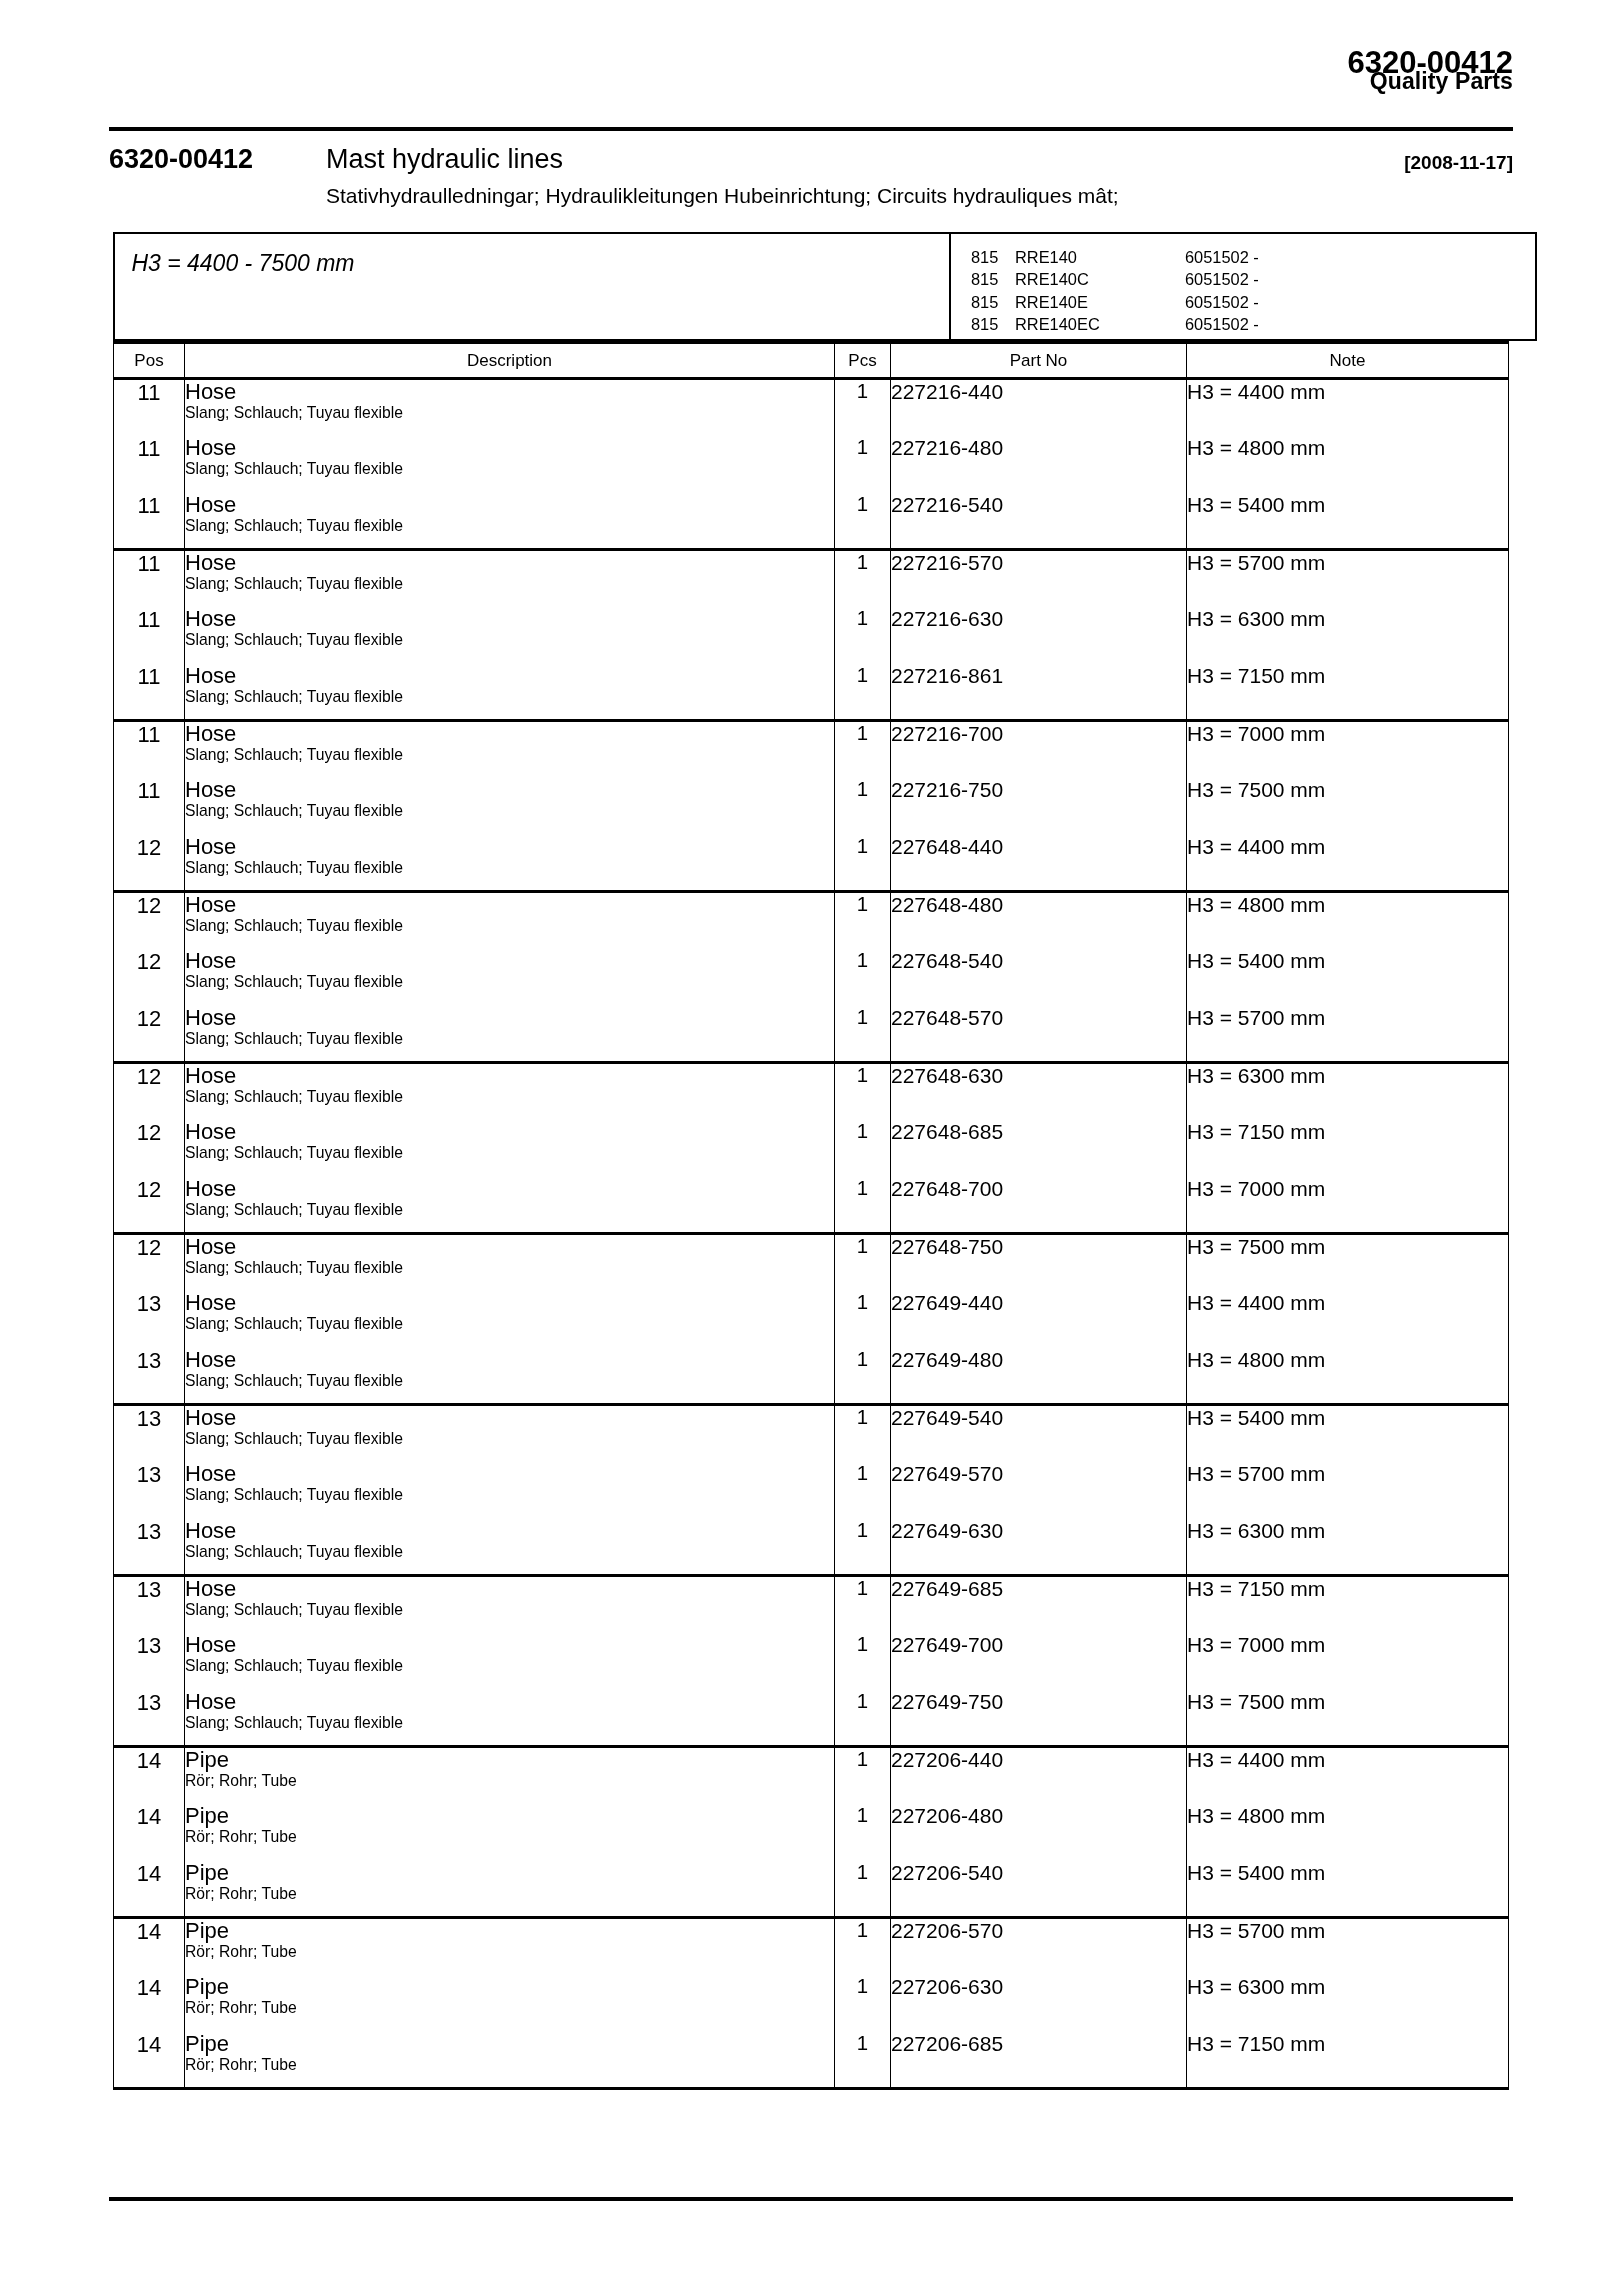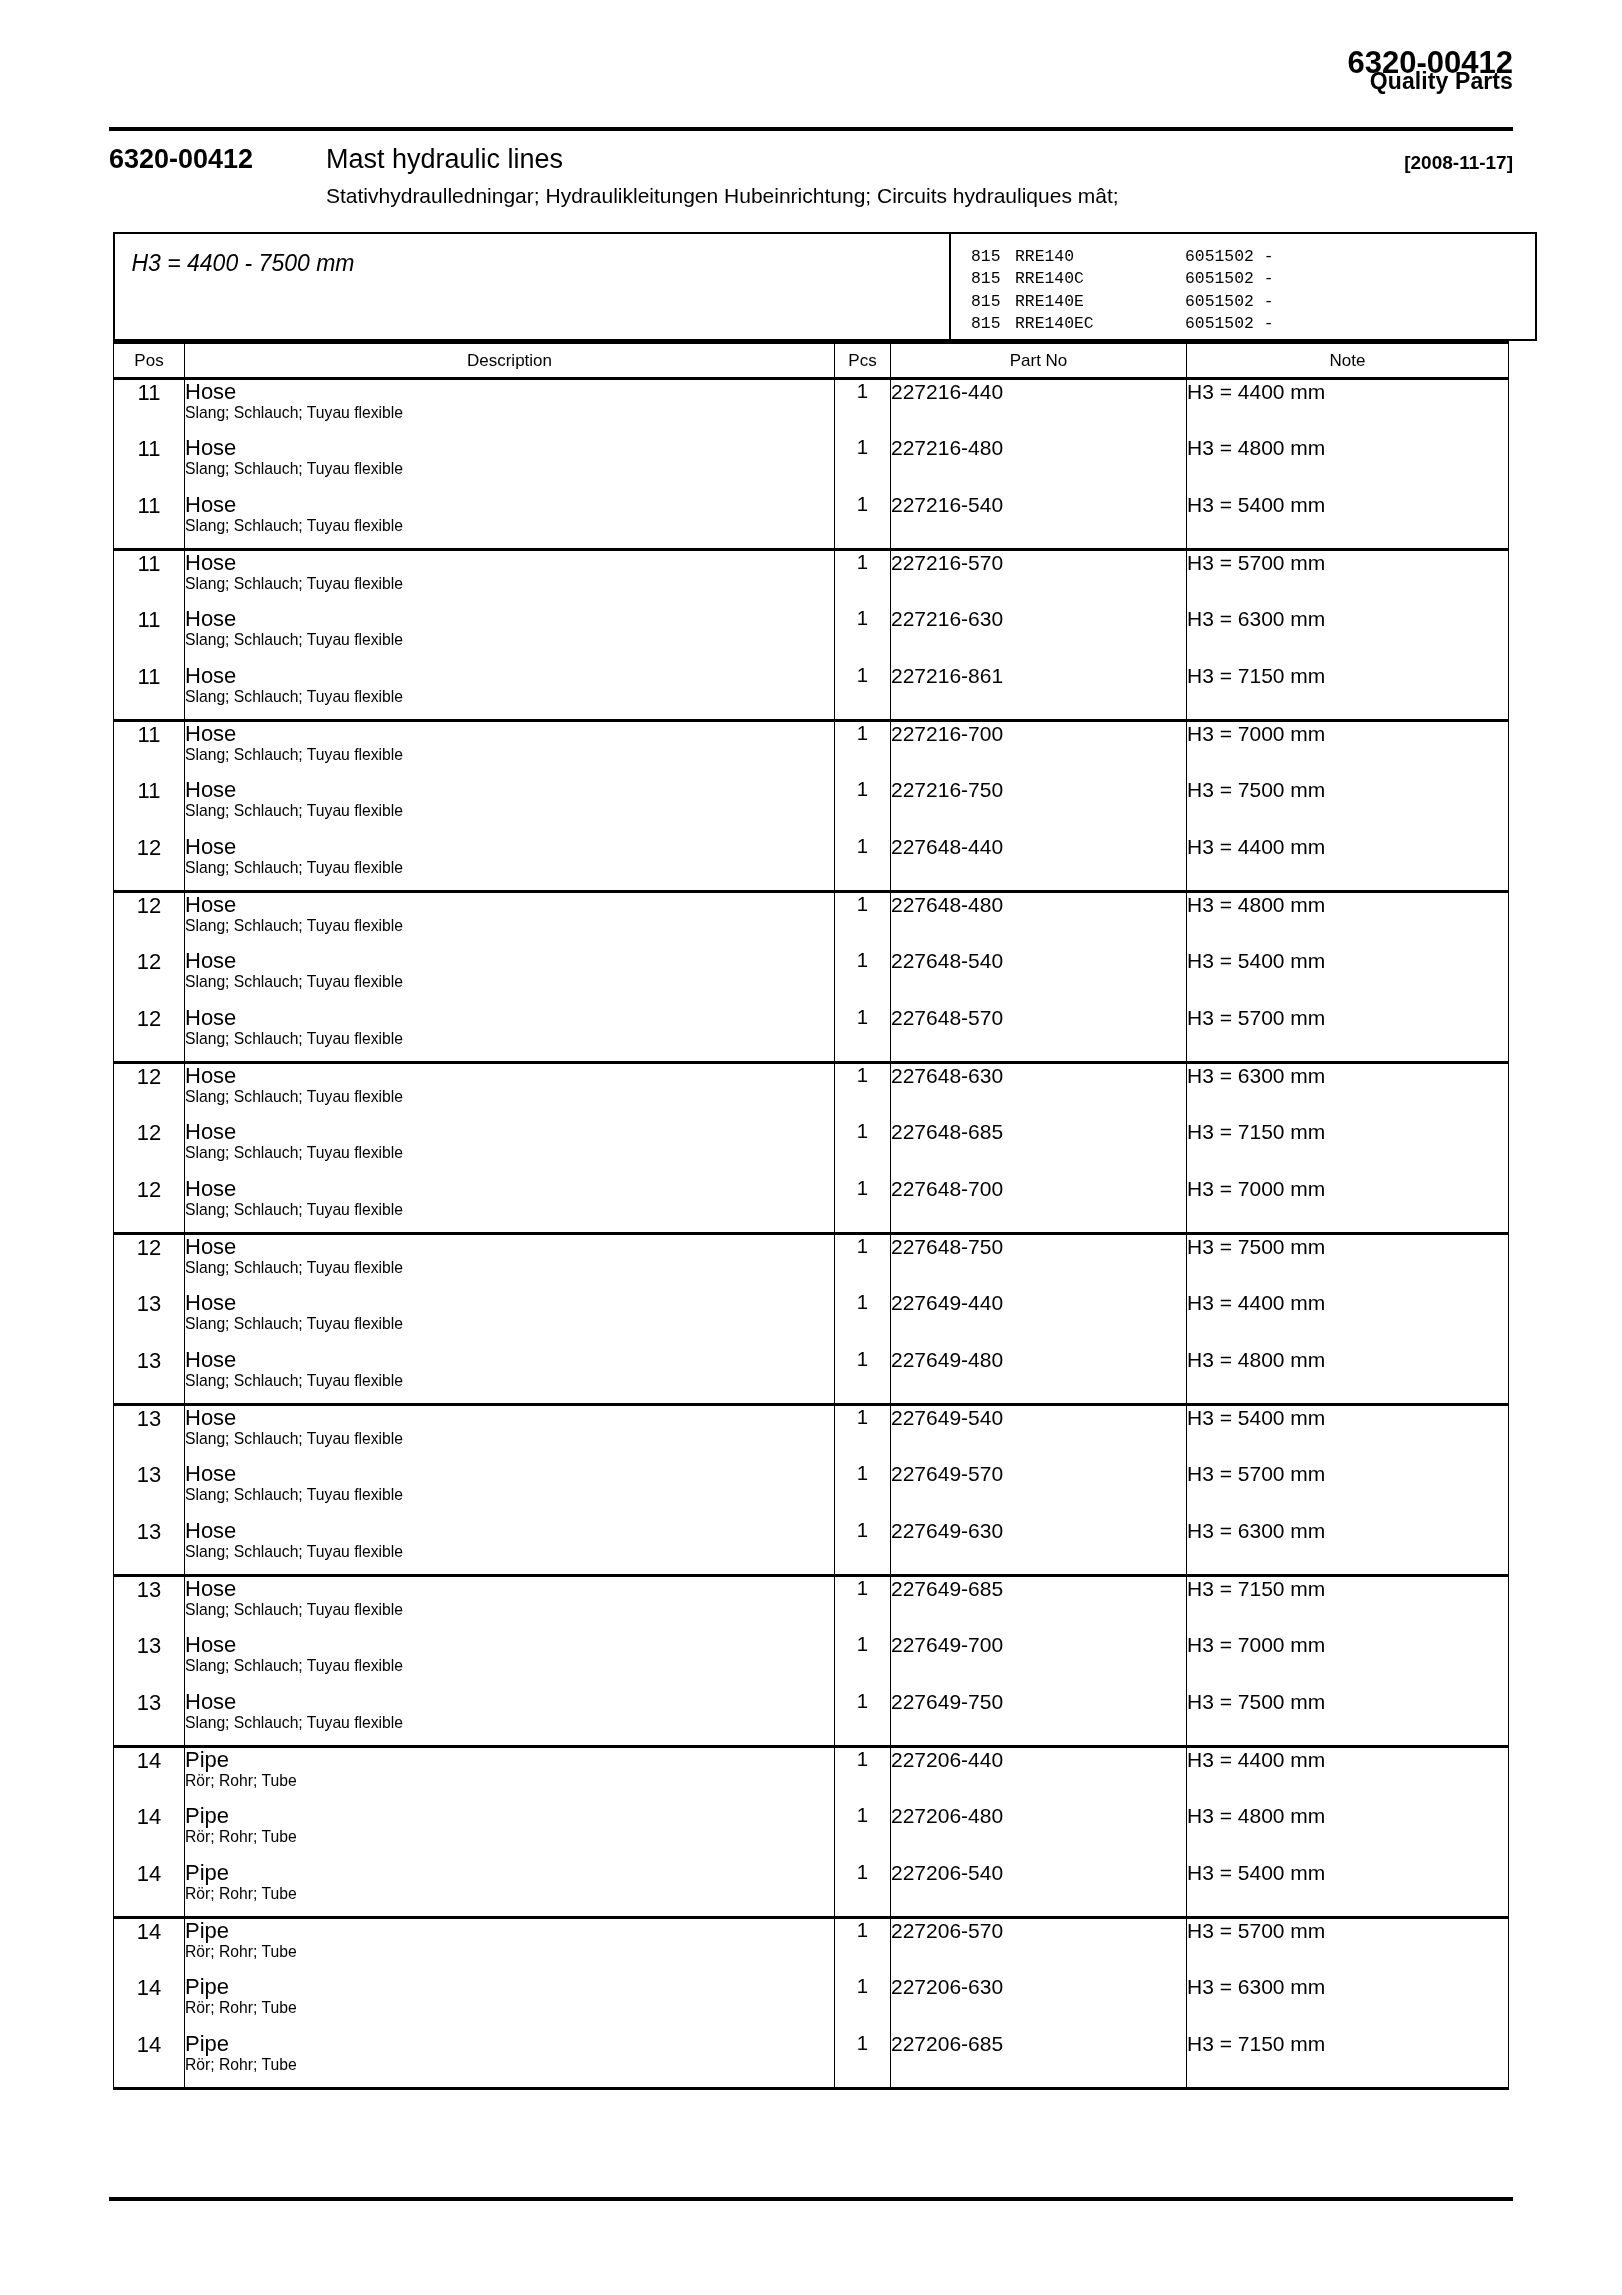--- a/index.html
+++ b/index.html
@@ -110,21 +110,21 @@
     width: 0;
     border-left: 2px solid #000;
   }
   .models {
     position: absolute;
     left: 856px;
     top: 11.6px;
     font-size: 16.4px;
     line-height: 22.5px;
   }
-  .models-row { display: block; white-space: pre; font-family: Liberation Mono, monospace; }
+  .models-row { display: block; white-space: pre; }
   .m-code   { display: inline-block; width: 44px; }
   .m-name   { display: inline-block; width: 170px; }
   .m-serial { display: inline-block; }
 
   
   .tbl {
     position: absolute;
     left: 113px;
     top: 341px;
     width: 1394px;

